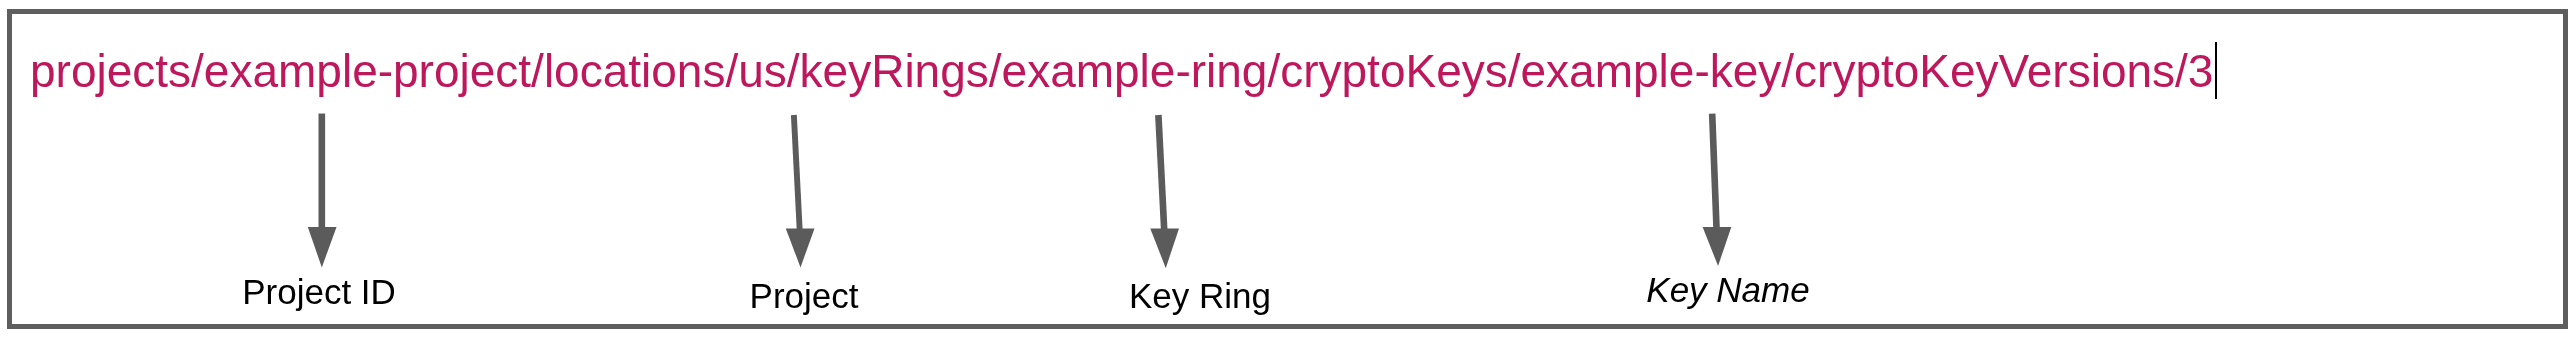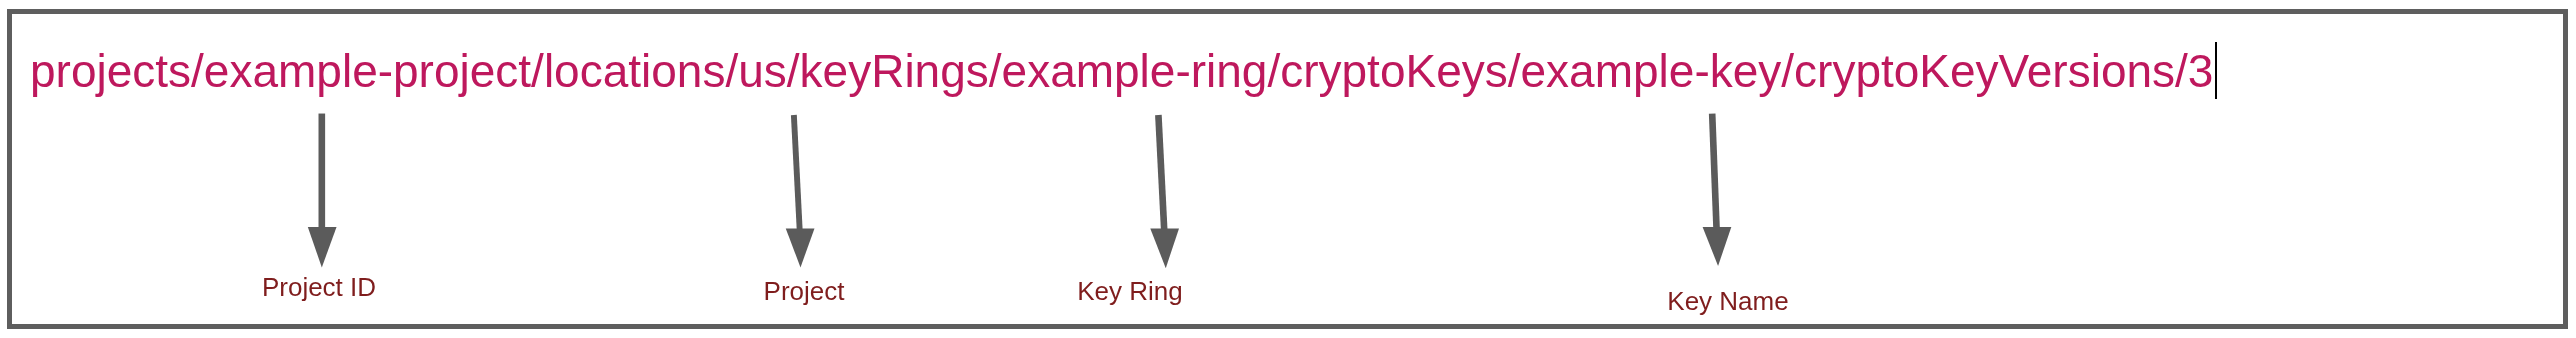--- a/index.html
+++ b/index.html
@@ -47,31 +47,31 @@
   .arrow-layer {
     position: absolute;
     left: 0;
     top: 0;
     width: 2576px;
     height: 339px;
     z-index: 1;
   }
   .annotation-label {
     position: absolute;
-    font-size: 26px;
+    font-size: 35px;
     line-height: normal;
     white-space: nowrap;
     transform: translateX(-50%);
-    color: #7f1d1d;
+    color: #000000;
     z-index: 2;
   }
   .label-project-id { left: 319px;  top: 272px; }
   .label-region     { left: 804px; top: 276px; }
-  .label-key-ring   { left: 1130px; top: 276px; text-align: center; }
-  .label-key-name   { left: 1728px; top: 286px; }
+  .label-key-ring   { left: 1200px; top: 276px; text-align: center; }
+  .label-key-name   { left: 1728px; top: 270px; font-style: italic; }
 </style>
 </head>
 <body>
 
 <div class="frame"></div>
 
 <div class="path-line"><span>projects/example-project/locations/us/keyRings/example-ring/cryptoKeys/example-key/cryptoKeyVersions/3</span><span class="caret"></span></div>
 
 <svg class="arrow-layer" viewBox="0 0 3498 460" aria-hidden="true">
   <g>

